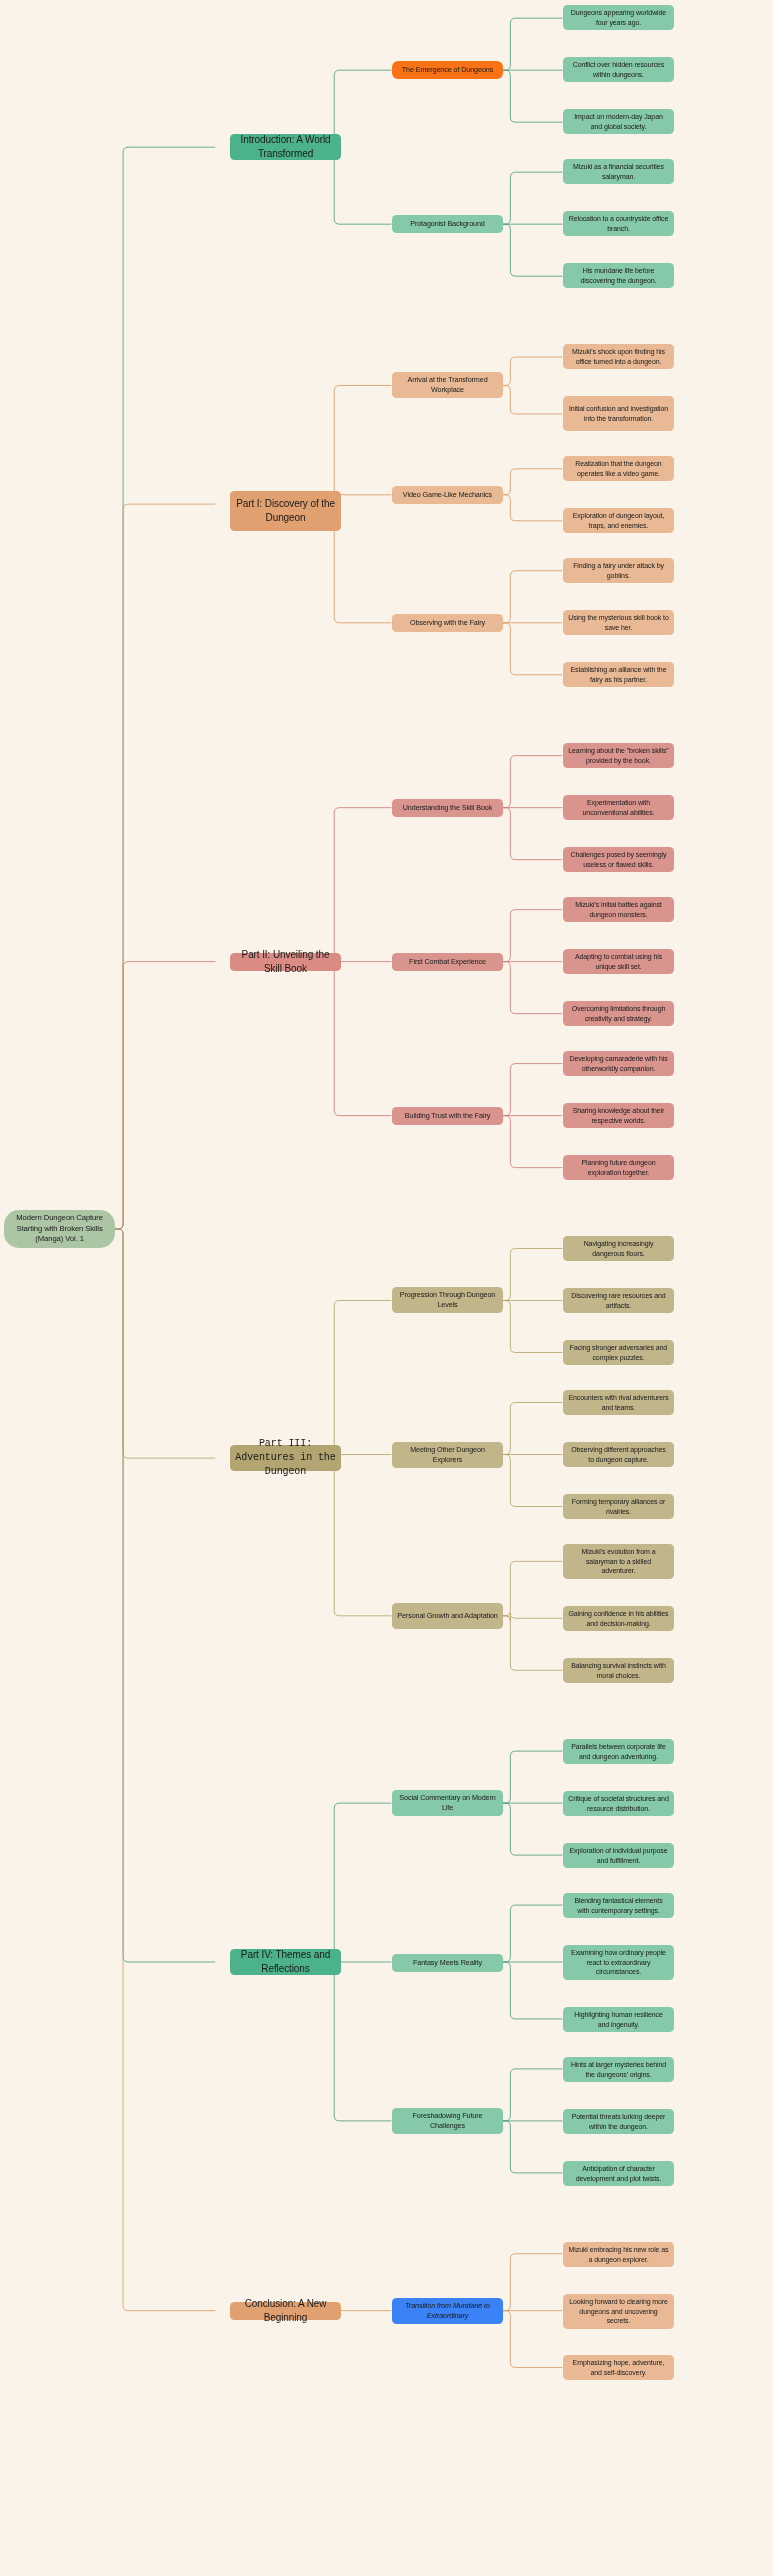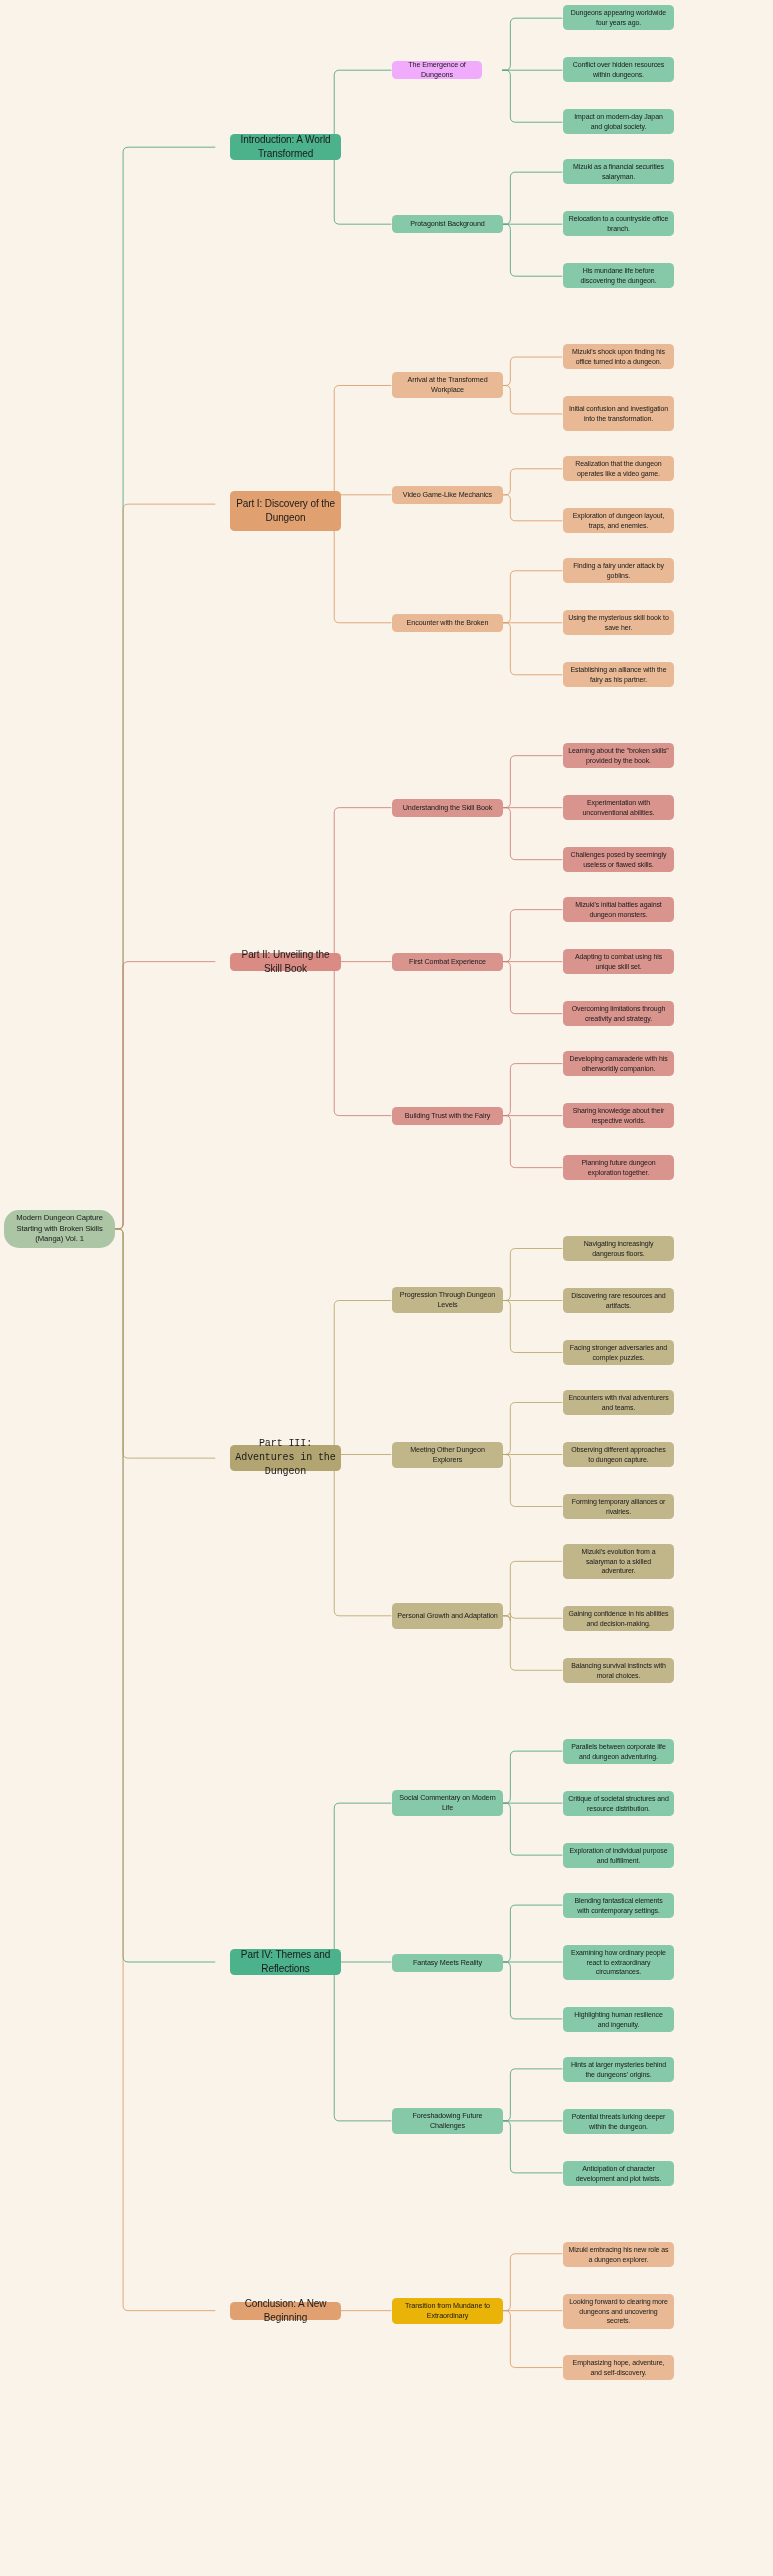--- a/index.html
+++ b/index.html
@@ -110,36 +110,36 @@
       <path d="M 223 2385.5 L 229 2385.5 Q 239 2385.5 239 2375.5 L 239 988.125 Q 239 978.125 249 978.125 L 418 978.125" fill="none" stroke="#d79a63" stroke-width="1.6"></path>
       <path d="M 223 2385.5 L 229 2385.5 Q 239 2385.5 239 2375.5 L 239 1876.5 Q 239 1866.5 249 1866.5 L 418 1866.5" fill="none" stroke="#cb7b72" stroke-width="1.6"></path>
       <path d="M 223 2385.5 L 229 2385.5 Q 239 2385.5 239 2395.5 L 239 2820.625 Q 239 2830.625 249 2830.625 L 418 2830.625" fill="none" stroke="#b5a468" stroke-width="1.6"></path>
       <path d="M 223 2385.5 L 229 2385.5 Q 239 2385.5 239 2395.5 L 239 3799 Q 239 3809 249 3809 L 418 3809" fill="none" stroke="#4a9e7c" stroke-width="1.6"></path>
       <path d="M 223 2385.5 L 229 2385.5 Q 239 2385.5 239 2395.5 L 239 4476 Q 239 4486 249 4486 L 418 4486" fill="none" stroke="#d79a63" stroke-width="1.6"></path>
     </svg>
   <div id="nodes">
       <div class="node lvl3" style="left: 563px; top: 5.2px; width: 111px; height: 25px; background: rgb(133, 201, 169);">Dungeons appearing worldwide four years ago.</div>
       <div class="node lvl3" style="left: 563px; top: 57px; width: 111px; height: 25px; background: rgb(133, 201, 169);">Conflict over hidden resources within dungeons.</div>
       <div class="node lvl3" style="left: 563px; top: 109px; width: 111px; height: 25px; background: rgb(133, 201, 169);">Impact on modern-day Japan and global society.</div>
-      <div class="node lvl2" style="left: 392px; top: 61px; width: 90px; height: 17.5px; background: #f0abfc;">The Emergence of Dungeons</div>
+      <div class="node lvl2" style="left: 392px; top: 61px; width: 111px; height: 17.5px; background: #f97316; border-radius: 6px;">The Emergence of Dungeons</div>
       <div class="node lvl3" style="left: 563px; top: 159px; width: 111px; height: 25px; background: rgb(133, 201, 169);">Mizuki as a financial securities salaryman.</div>
       <div class="node lvl3" style="left: 563px; top: 211px; width: 111px; height: 25px; background: rgb(133, 201, 169);">Relocation to a countryside office branch.</div>
       <div class="node lvl3" style="left: 563px; top: 263px; width: 111px; height: 25px; background: rgb(133, 201, 169);">His mundane life before discovering the dungeon.</div>
       <div class="node lvl2" style="left: 392px; top: 215px; width: 111px; height: 17.5px; background: rgb(133, 201, 169);">Protagonist Background</div>
       <div class="node lvl1" style="left: 215px; top: 134px; width: 111px; height: 26px; background: rgb(75, 178, 140);">Introduction: A World Transformed</div>
       <div class="node lvl3" style="left: 563px; top: 344px; width: 111px; height: 25px; background: rgb(232, 185, 148);">Mizuki's shock upon finding his office turned into a dungeon.</div>
       <div class="node lvl3" style="left: 563px; top: 396px; width: 111px; height: 35px; background: rgb(232, 185, 148);">Initial confusion and investigation into the transformation.</div>
       <div class="node lvl2" style="left: 392px; top: 372px; width: 111px; height: 26px; background: rgb(232, 185, 148);">Arrival at the Transformed Workplace</div>
       <div class="node lvl3" style="left: 563px; top: 456px; width: 111px; height: 25px; background: rgb(232, 185, 148);">Realization that the dungeon operates like a video game.</div>
       <div class="node lvl3" style="left: 563px; top: 508px; width: 111px; height: 25px; background: rgb(232, 185, 148);">Exploration of dungeon layout, traps, and enemies.</div>
       <div class="node lvl2" style="left: 392px; top: 486px; width: 111px; height: 17.5px; background: rgb(232, 185, 148);">Video Game-Like Mechanics</div>
       <div class="node lvl3" style="left: 563px; top: 558px; width: 111px; height: 25px; background: rgb(232, 185, 148);">Finding a fairy under attack by goblins.</div>
       <div class="node lvl3" style="left: 563px; top: 610px; width: 111px; height: 25px; background: rgb(232, 185, 148);">Using the mysterious skill book to save her.</div>
       <div class="node lvl3" style="left: 563px; top: 662px; width: 111px; height: 25px; background: rgb(232, 185, 148);">Establishing an alliance with the fairy as his partner.</div>
-      <div class="node lvl2" style="left: 392px; top: 614px; width: 111px; height: 17.5px; background: rgb(232, 185, 148);">Encounter with the Broken</div>
+      <div class="node lvl2" style="left: 392px; top: 614px; width: 111px; height: 17.5px; background: rgb(232, 185, 148);">Observing with the Fairy</div>
       <div class="node lvl1" style="left: 215px; top: 491px; width: 111px; height: 40px; background: rgb(224, 160, 112);">Part I: Discovery of the Dungeon</div>
       <div class="node lvl3" style="left: 563px; top: 743px; width: 111px; height: 25px; background: rgb(217, 148, 142);">Learning about the "broken skills" provided by the book.</div>
       <div class="node lvl3" style="left: 563px; top: 795px; width: 111px; height: 25px; background: rgb(217, 148, 142);">Experimentation with unconventional abilities.</div>
       <div class="node lvl3" style="left: 563px; top: 847px; width: 111px; height: 25px; background: rgb(217, 148, 142);">Challenges posed by seemingly useless or flawed skills.</div>
       <div class="node lvl2" style="left: 392px; top: 799px; width: 111px; height: 17.5px; background: rgb(217, 148, 142);">Understanding the Skill Book</div>
       <div class="node lvl3" style="left: 563px; top: 897px; width: 111px; height: 25px; background: rgb(217, 148, 142);">Mizuki's initial battles against dungeon monsters.</div>
       <div class="node lvl3" style="left: 563px; top: 949px; width: 111px; height: 25px; background: rgb(217, 148, 142);">Adapting to combat using his unique skill set.</div>
       <div class="node lvl3" style="left: 563px; top: 1001px; width: 111px; height: 25px; background: rgb(217, 148, 142);">Overcoming limitations through creativity and strategy.</div>
       <div class="node lvl2" style="left: 392px; top: 953px; width: 111px; height: 17.5px; background: rgb(217, 148, 142);">First Combat Experience</div>
       <div class="node lvl3" style="left: 563px; top: 1051px; width: 111px; height: 25px; background: rgb(217, 148, 142);">Developing camaraderie with his otherworldly companion.</div>
@@ -169,18 +169,18 @@
       <div class="node lvl3" style="left: 563px; top: 2007px; width: 111px; height: 25px; background: rgb(133, 201, 169);">Highlighting human resilience and ingenuity.</div>
       <div class="node lvl2" style="left: 392px; top: 1954px; width: 111px; height: 17.5px; background: rgb(133, 201, 169);">Fantasy Meets Reality</div>
       <div class="node lvl3" style="left: 563px; top: 2057px; width: 111px; height: 25px; background: rgb(133, 201, 169);">Hints at larger mysteries behind the dungeons' origins.</div>
       <div class="node lvl3" style="left: 563px; top: 2109px; width: 111px; height: 25px; background: rgb(133, 201, 169);">Potential threats lurking deeper within the dungeon.</div>
       <div class="node lvl3" style="left: 563px; top: 2161px; width: 111px; height: 25px; background: rgb(133, 201, 169);">Anticipation of character development and plot twists.</div>
       <div class="node lvl2" style="left: 392px; top: 2108px; width: 111px; height: 26px; background: rgb(133, 201, 169);">Foreshadowing Future Challenges</div>
       <div class="node lvl1" style="left: 215px; top: 1949px; width: 111px; height: 26px; background: rgb(75, 178, 140);">Part IV: Themes and Reflections</div>
       <div class="node lvl3" style="left: 563px; top: 2242px; width: 111px; height: 25px; background: rgb(232, 185, 148);">Mizuki embracing his new role as a dungeon explorer.</div>
       <div class="node lvl3" style="left: 563px; top: 2294px; width: 111px; height: 35px; background: rgb(232, 185, 148);">Looking forward to clearing more dungeons and uncovering secrets.</div>
       <div class="node lvl3" style="left: 563px; top: 2355px; width: 111px; height: 25px; background: rgb(232, 185, 148);">Emphasizing hope, adventure, and self-discovery.</div>
-      <div class="node lvl2" style="left: 392px; top: 2298px; width: 111px; height: 26px; background: #eab308;">Transition from Mundane to Extraordinary</div>
+      <div class="node lvl2" style="left: 392px; top: 2298px; width: 111px; height: 26px; background: #3b82f6; font-style: italic;">Transition from Mundane to Extraordinary</div>
       <div class="node lvl1" style="left: 215px; top: 2302px; width: 111px; height: 17.5px; background: rgb(224, 160, 112);">Conclusion: A New Beginning</div>
       <div class="node root" style="left: 4.1px; top: 1210px; width: 111px; height: 38px; background: rgb(171, 197, 165); border-radius: 15px;">Modern Dungeon Capture Starting with Broken Skills (Manga) Vol. 1</div>
     </div>
 </div>
 
 
 </body></html>

